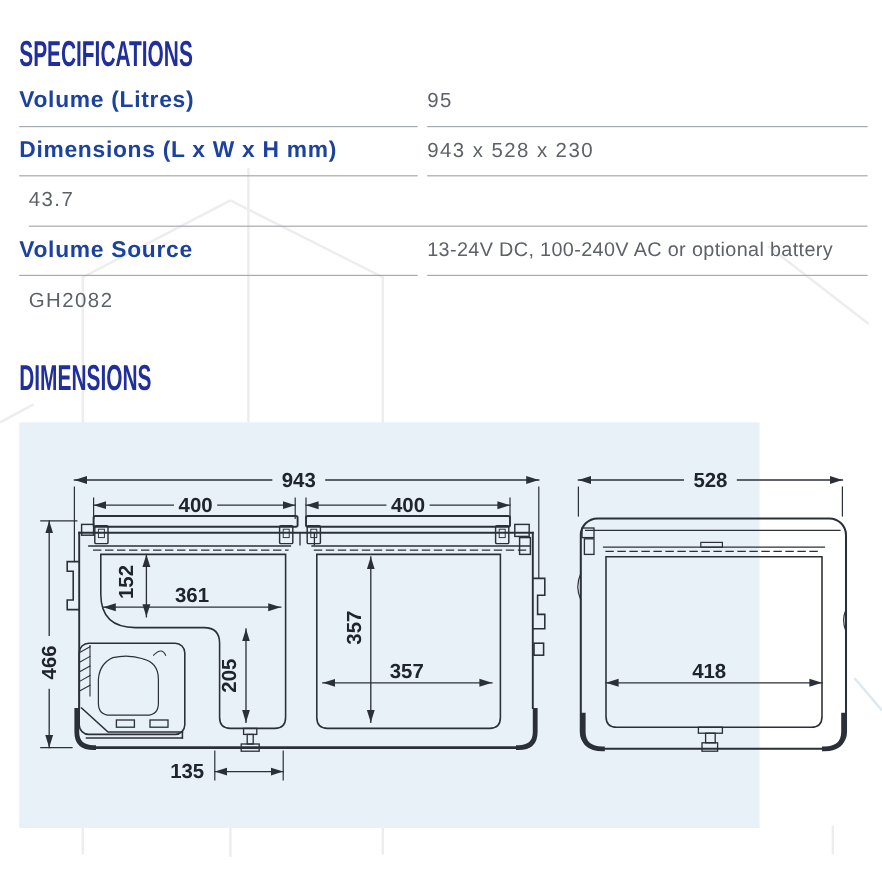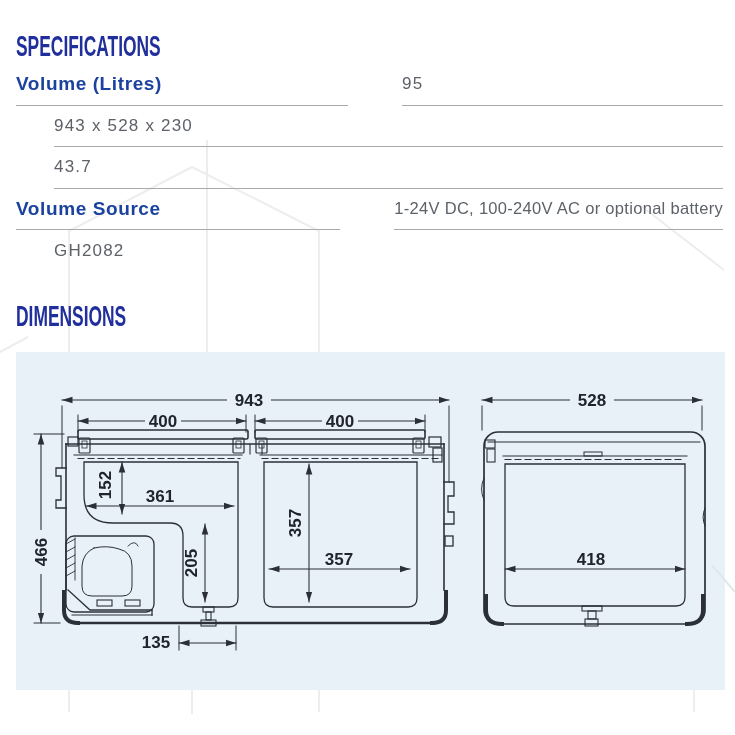--- a/index.html
+++ b/index.html
@@ -24,38 +24,38 @@
     font-size:30px;font-weight:bold;line-height:1;
     letter-spacing:0px;white-space:nowrap;
     transform:scaleX(0.58);transform-origin:left center;
   }
   #spec-title{top:31px;}
   #dim-title{top:301px;}
 
   .spec-table{
     position:absolute;left:16px;right:12px;top:64px;z-index:3;
   }
-  .spec-row{display:flex;height:41.5px;align-items:center;gap:16px;}
+  .spec-row{display:flex;height:41.5px;align-items:center;}
   .cell-label{
     width:332px;height:100%;display:flex;align-items:center;
     border-bottom:1px solid var(--separator);
     color:var(--label-blue);font-weight:bold;font-size:19px;letter-spacing:0.6px;
   }
   .cell-gap{width:8px;height:100%;}
   .cell-value{
     flex:1;height:100%;display:flex;align-items:center;
     border-bottom:1px solid var(--separator);
-    color:var(--value-gray);font-size:17px;letter-spacing:1.2px;white-space:nowrap;margin-left:14px;
+    color:var(--value-gray);font-size:17px;letter-spacing:1.2px;white-space:nowrap;
   }
   .spec-row:last-child .cell-label,
   .spec-row:last-child .cell-value{border-bottom:none;}
   .spec-row.condensed .cell-value{font-size:16.5px;letter-spacing:0.3px;}
 
   .dim-panel{
-    position:absolute;left:16px;top:352px;width:709px;height:338px;
+    position:absolute;left:16px;top:352px;width:617px;height:338px;
     background:var(--panel-bg);z-index:1;
   }
   .dim-panel svg{display:block;}
 
   svg text.dim{
     font-family:"Liberation Sans","DejaVu Sans",sans-serif;
     font-weight:bold;font-size:17px;fill:var(--dim-ink);
   }
 </style>
 </head>
@@ -75,31 +75,32 @@
 
 <div class="section-title" id="spec-title">SPECIFICATIONS</div>
 
 <div class="spec-table">
   <div class="spec-row">
     <div class="cell-label">Volume (Litres)</div>
     <div class="cell-gap"></div>
     <div class="cell-value">95</div>
   </div>
   <div class="spec-row">
+    <div class="cell-label">Dimensions (L x W x H mm)</div>
     <div class="cell-gap"></div>
     <div class="cell-value">943 x 528 x 230</div>
   </div>
   <div class="spec-row">
     <div class="cell-gap"></div>
     <div class="cell-value">43.7</div>
   </div>
   <div class="spec-row condensed">
     <div class="cell-label">Volume Source</div>
     <div class="cell-gap"></div>
-    <div class="cell-value">1-24V DC, 100-240V AC or optional battery</div>
+    <div class="cell-value">13-24V DC, 100-240V AC or optional battery</div>
   </div>
   <div class="spec-row">
     <div class="cell-gap"></div>
     <div class="cell-value">GH2082</div>
   </div>
 </div>
 
 <div class="section-title" id="dim-title">DIMENSIONS</div>
 
 <div class="dim-panel">

